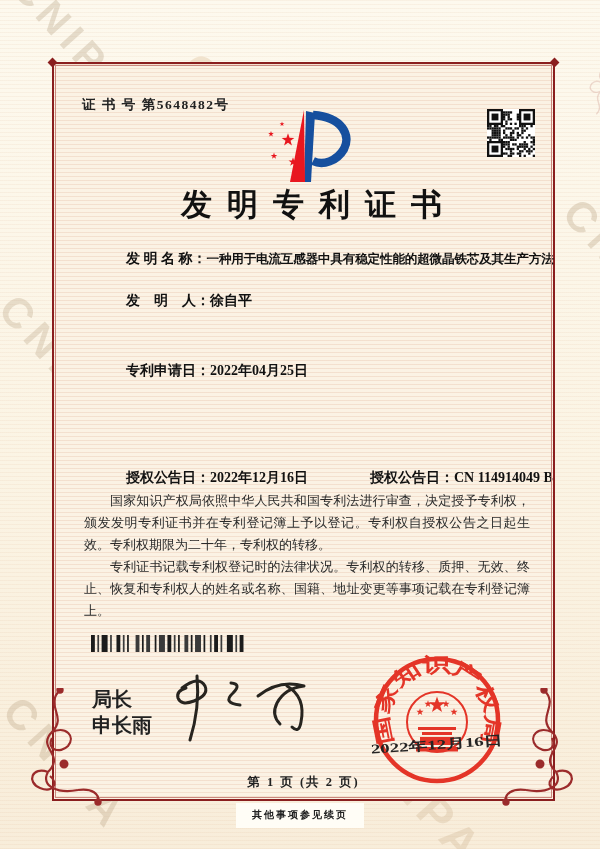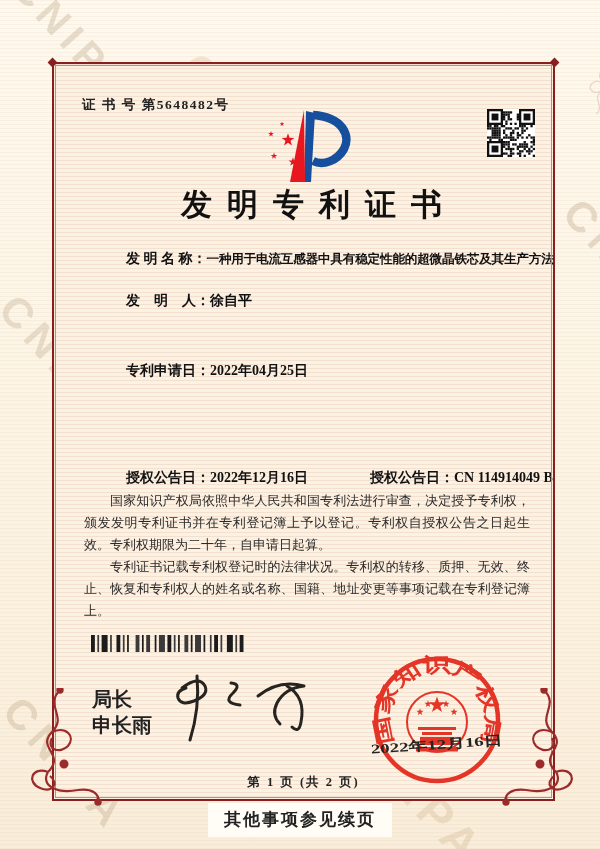--- a/index.html
+++ b/index.html
@@ -54,21 +54,21 @@
   .legal{position:absolute;left:30px;top:426px;width:446px;font-size:13px;line-height:22px;color:#2a2a2a;font-weight:500;}
   .legal p{margin:0;text-indent:2em;text-align:justify;}
   .barcode{position:absolute;left:37px;top:571px;}
   .director-title{position:absolute;left:38px;top:622px;font-size:20px;font-weight:700;color:#222;}
   .director-name{position:absolute;left:38px;top:648px;font-size:20px;font-weight:700;color:#222;text-align:center;}
   .signature{position:absolute;left:100px;top:592px;}
   .seal{position:absolute;left:303px;top:584px;opacity:0.95;}
   .pagenum{position:absolute;left:0;right:0;top:710px;text-align:center;font-size:12.5px;color:#222;letter-spacing:2px;font-weight:600;}
   .cont-note{
     position:absolute;left:50%;top:803px;transform:translateX(-50%);
-    background:#fffdf6;padding:5px 16px 6px;font-size:17px;font-weight:700;color:#222;letter-spacing:2px;white-space:nowrap;
+    background:#fffdf6;padding:5px 16px 6px;font-size:10px;font-weight:700;color:#222;letter-spacing:2px;white-space:nowrap;
   }
 </style>
 </head>
 <body>
 
 <div class="lines-bg"></div>
 
 <div class="wm wm1">CNIPA</div>
 <div class="wm wm2">CNIPA</div>
 <div class="wm wm3">CNIPA</div>
@@ -263,21 +263,21 @@
     <span class="flabel">发　明　人：</span><span class="fval">徐自平</span>
   </div>
   <div class="frow r4">
     <span class="flabel">专利申请日：</span><span class="fval">2022年04月25日</span>
   </div>
   <div class="frow r7">
     <span class="flabel">授权公告日：</span><span class="fval">2022年12月16日</span><span class="flabel pair2">授权公告日：</span><span class="fval">CN 114914049 B</span>
   </div>
 
   <div class="legal">
-    <p>国家知识产权局依照中华人民共和国专利法进行审查，决定授予专利权，颁发发明专利证书并在专利登记簿上予以登记。专利权自授权公告之日起生效。专利权期限为二十年，自申请日起算。</p>
+    <p>国家知识产权局依照中华人民共和国专利法进行审查，决定授予专利权，颁发发明专利证书并在专利登记簿上予以登记。专利权自授权公告之日起生效。专利权期限为二十年，专利权的转移。</p>
     <p>专利证书记载专利权登记时的法律状况。专利权的转移、质押、无效、终止、恢复和专利权人的姓名或名称、国籍、地址变更等事项记载在专利登记簿上。</p>
   </div>
 
   <svg class="barcode" width="155" height="17" viewBox="0 0 155 17">
       <rect x="0.00" y="0" width="3.85" height="17" fill="#1c1c1c"></rect>
       <rect x="6.37" y="0" width="1.72" height="17" fill="#3a3a3a"></rect>
       <rect x="10.62" y="0" width="5.97" height="17" fill="#1c1c1c"></rect>
       <rect x="19.11" y="0" width="1.72" height="17" fill="#3a3a3a"></rect>
       <rect x="25.48" y="0" width="3.85" height="17" fill="#1c1c1c"></rect>
       <rect x="31.85" y="0" width="1.72" height="17" fill="#3a3a3a"></rect>

